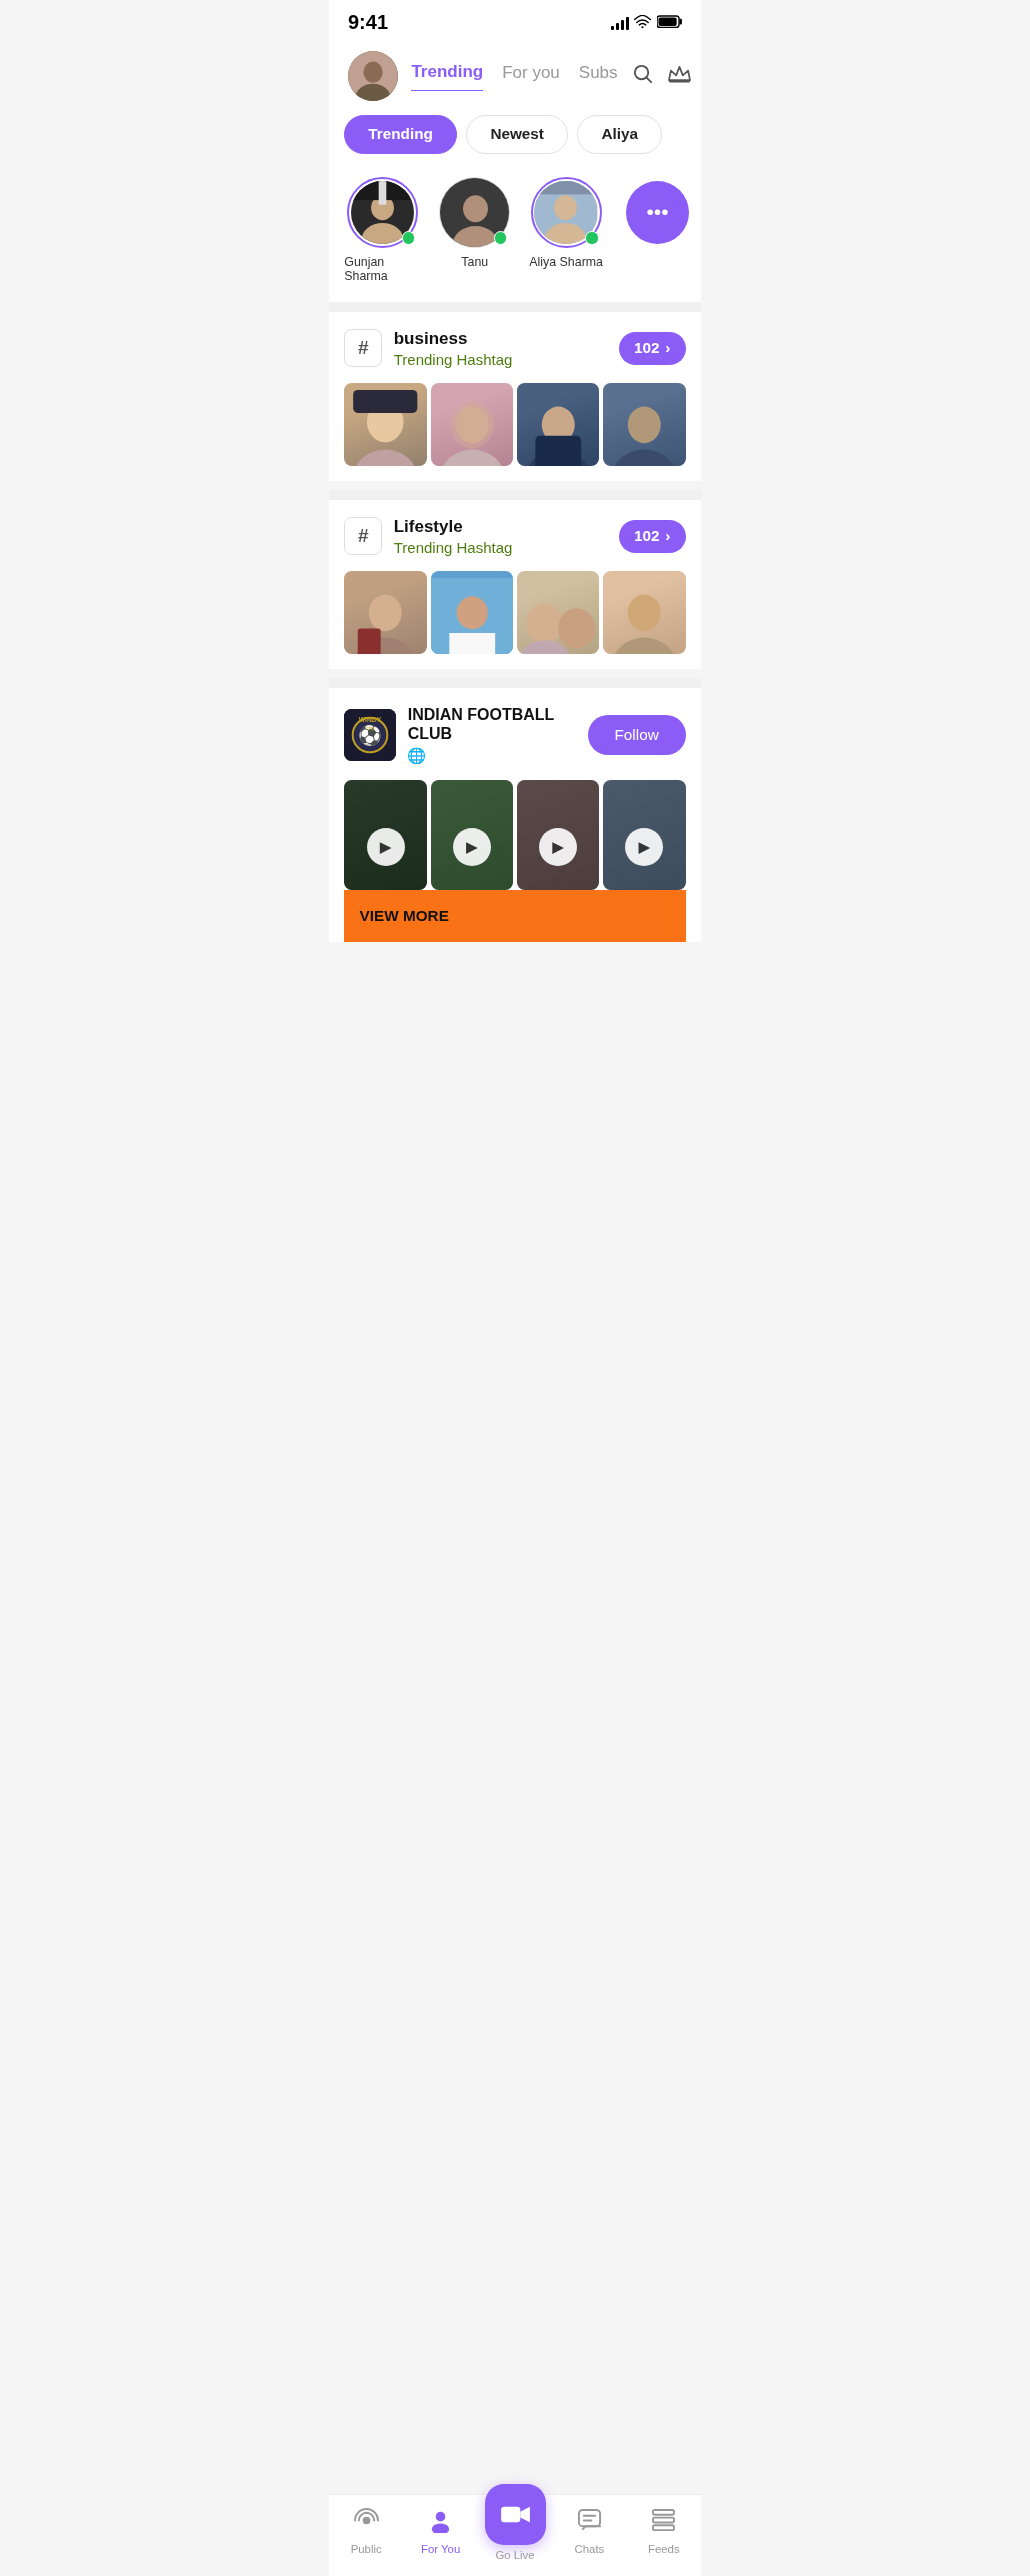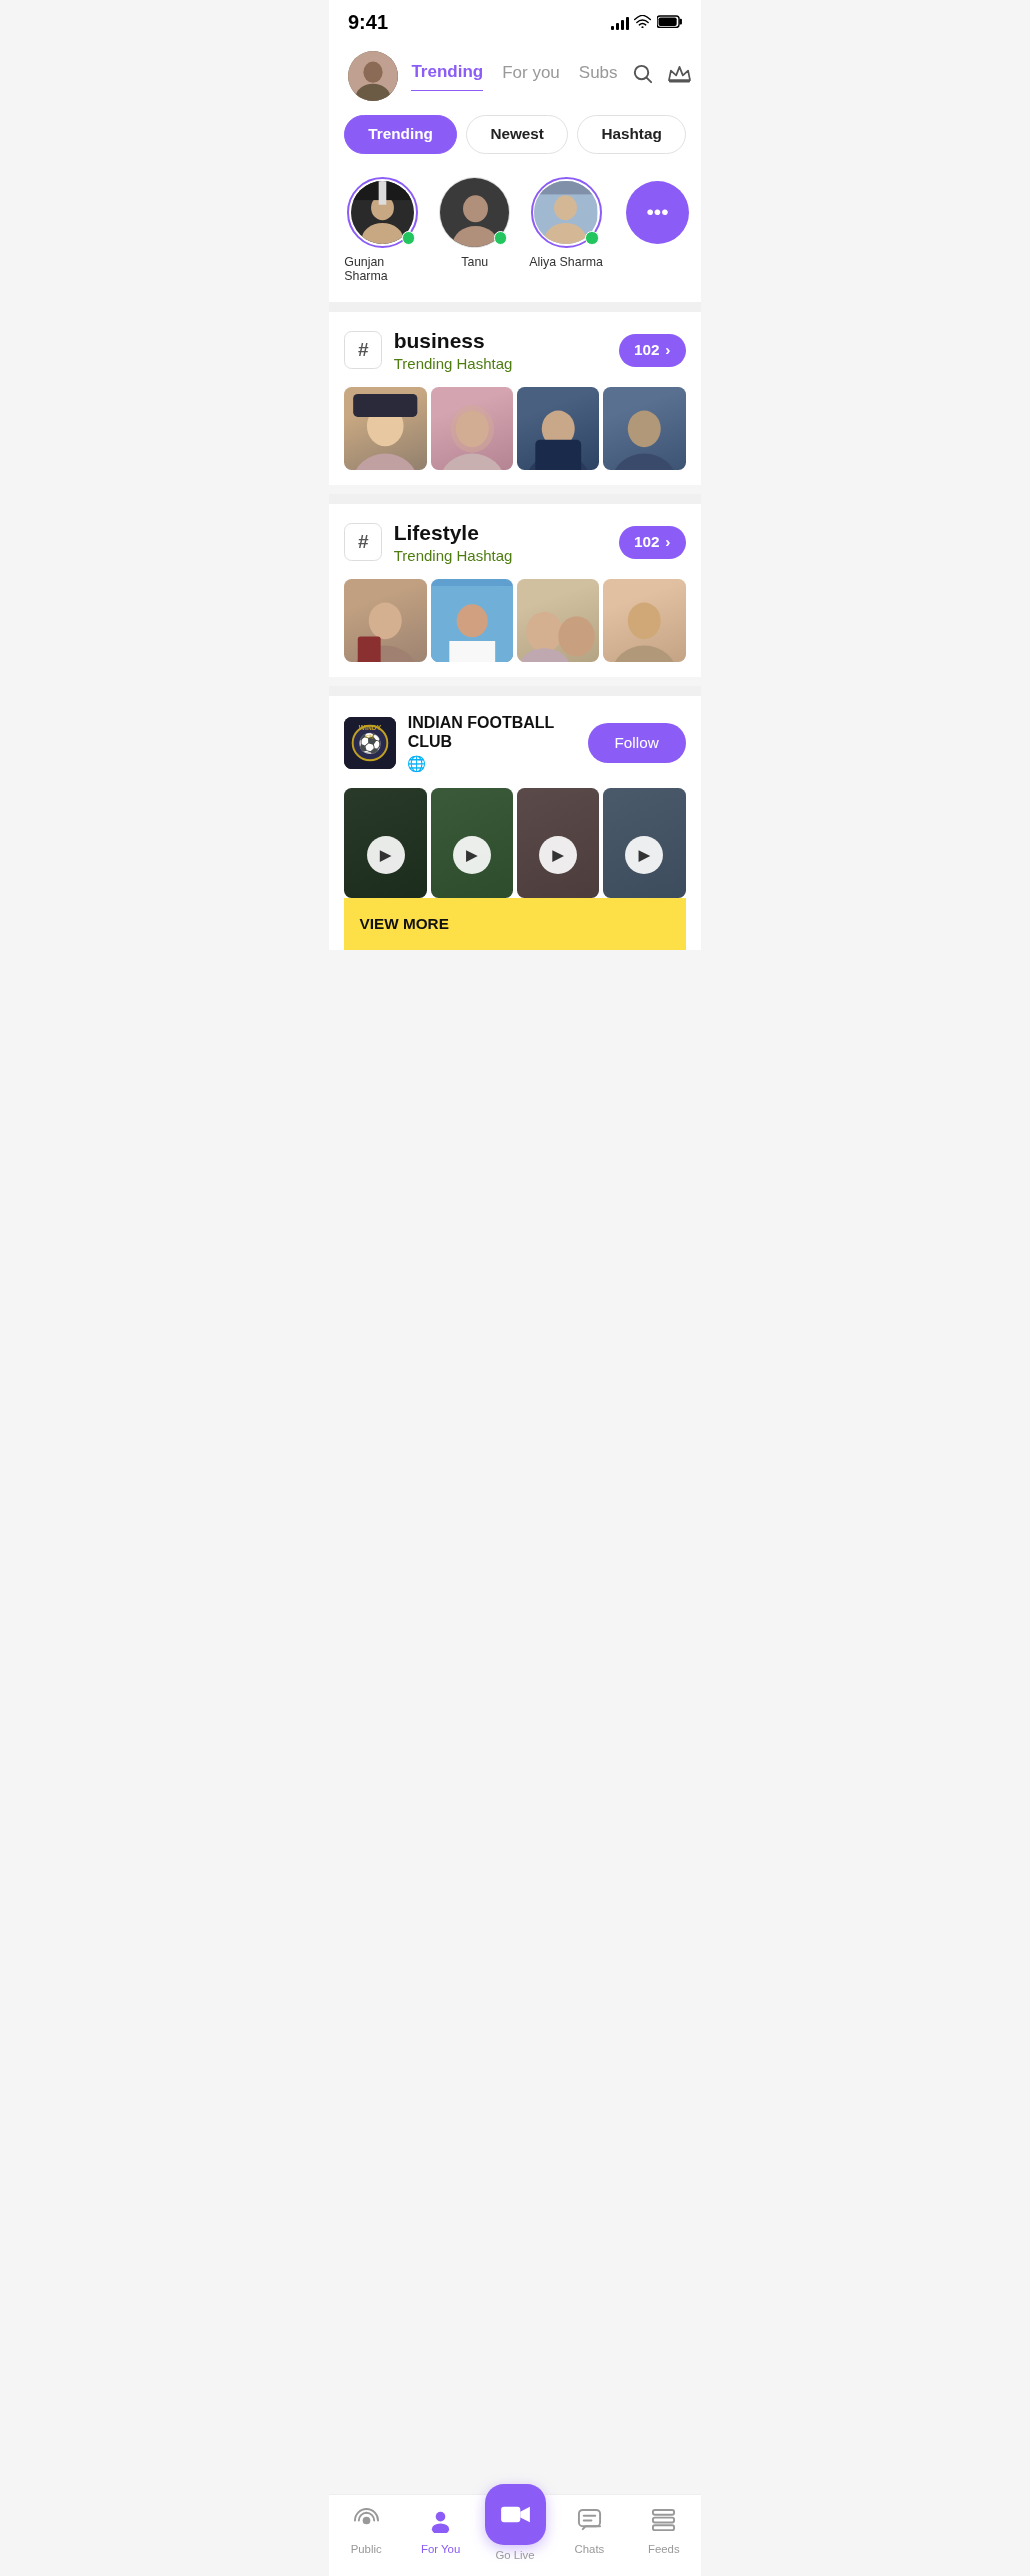--- a/index.html
+++ b/index.html
@@ -228,21 +228,21 @@
       border: 1.9px solid #ddd;
       border-radius: 7.6px;
       display: flex;
       align-items: center;
       justify-content: center;
       font-size: 19px;
       color: #555;
       font-weight: 700;
     }
     .hashtag-title {
-      font-size: 21px;
+      font-size: 17px;
       font-weight: 700;
       color: #111;
     }
     .hashtag-sub {
       font-size: 15px;
       color: #4d7c0f;
       margin-top: 1.9px;
     }
     .hashtag-count {
       background: #8B5CF6;
@@ -375,21 +375,21 @@
       color: #333;
       z-index: 2;
     }
     .video-bg-1 { background: linear-gradient(160deg, #2a3a2a 0%, #1a2a1a 100%); }
     .video-bg-2 { background: linear-gradient(160deg, #3a5a3a 0%, #2a4a2a 100%); }
     .video-bg-3 { background: linear-gradient(160deg, #5a4a4a 0%, #4a3a3a 100%); }
     .video-bg-4 { background: linear-gradient(160deg, #4a5a6a 0%, #3a4a5a 100%); }
 
     .view-more-row {
       padding: 17px 15.3px;
-      background: #fde047;
+      background: #f97316;
     }
     .view-more-text {
       font-size: 15.3px;
       font-weight: 800;
       color: #111;
       cursor: pointer;
     }
 
     
     .bottom-nav {
@@ -511,21 +511,21 @@
         <path d="M2 18L4 8L9.5 13L13 4L16.5 13L22 8L24 18H2Z" stroke="#555" stroke-width="1.8" fill="none" stroke-linejoin="round"></path>
         <rect x="2" y="18" width="22" height="2.5" rx="1" fill="#555"></rect>
       </svg>
     </span>
   </div>
 </div>
 
 <div class="filter-tabs">
   <button class="filter-btn active">Trending</button>
   <button class="filter-btn">Newest</button>
-  <button class="filter-btn">Hashtag</button>
+  <button class="filter-btn">Aliya</button>
 </div>
 
 <div class="stories-row">
 
   <div class="story-item">
     <div class="story-avatar-wrap">
       <div class="story-ring"></div>
       <div class="story-avatar">
         <svg width="63" height="63" viewBox="0 0 66 66">
           <rect width="66" height="66" fill="#2a2a2a"></rect>

